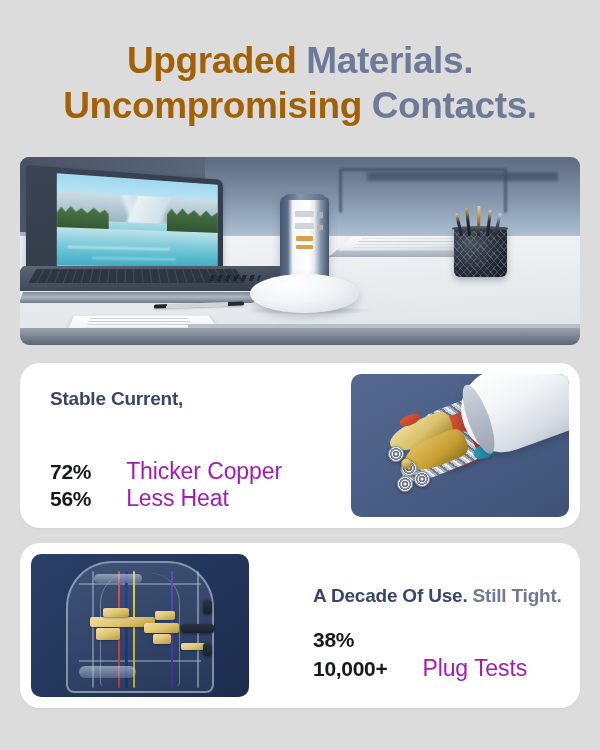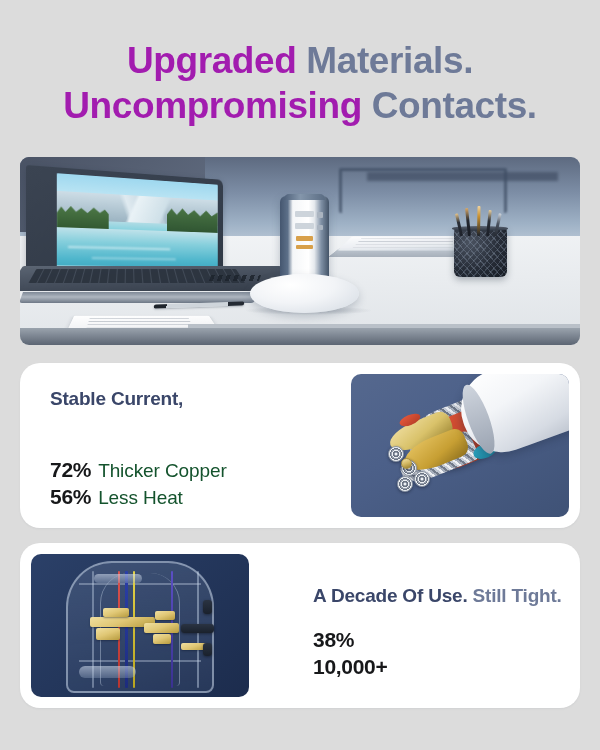--- a/index.html
+++ b/index.html
@@ -29,21 +29,21 @@
     left: 0;
     top: 38px;
     width: 600px;
     text-align: center;
     font-weight: 700;
     font-size: 37px;
     line-height: 45px;
     letter-spacing: -0.4px;
   }
   .hl-line { display: block; white-space: nowrap; }
-  .hl-dark  { color: #a21caf; }
+  .hl-dark  { color: #a16207; }
   .hl-light { color: #6e7a98; }
 
   
   .hero {
     position: absolute;
     left: 20px;
     top: 157px;
     width: 560px;
     height: 188px;
     border-radius: 9px;
@@ -298,23 +298,24 @@
     white-space: nowrap;
   }
   .stat-num {
     font-weight: 700;
     font-size: 21px;
     color: #17181a;
     letter-spacing: -0.3px;
   }
   .stat-label {
     font-weight: 400;
-    font-size: 19px;
-    color: #14532d;
+    font-size: 23px;
+    color: #a21caf;
     letter-spacing: -0.1px;
+    margin-left: 28px;
   }
 
   
   .card-img {
     position: absolute;
     border-radius: 10px;
     overflow: hidden;
   }
   .img-cable {
     left: 331px; top: 11px; width: 218px; height: 143px;
@@ -586,19 +587,20 @@
       <div class="card-title" style="left:293px; top:41px;">
         <span>A Decade Of Use. </span><span class="t-light">Still Tight.</span>
       </div>
 
       <div class="stats" style="left:293px; top:85px;">
         <div class="stat-row">
           <span class="stat-num">38%</span>
         </div>
         <div class="stat-row">
           <span class="stat-num">10,000+</span>
+          <span class="stat-label">Plug Tests</span>
         </div>
       </div>
 
     </div>
   </div>
 
 </div>
 
 </body></html>

